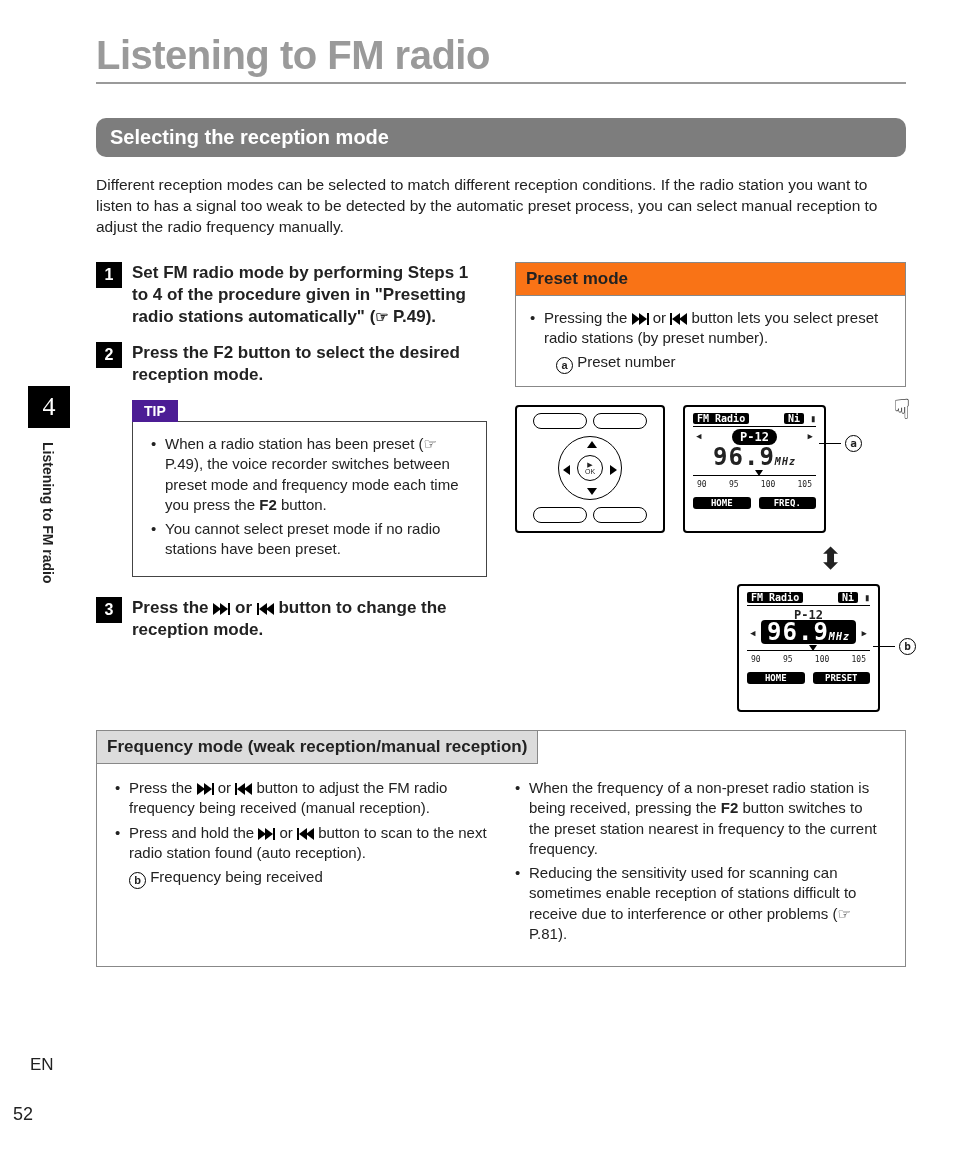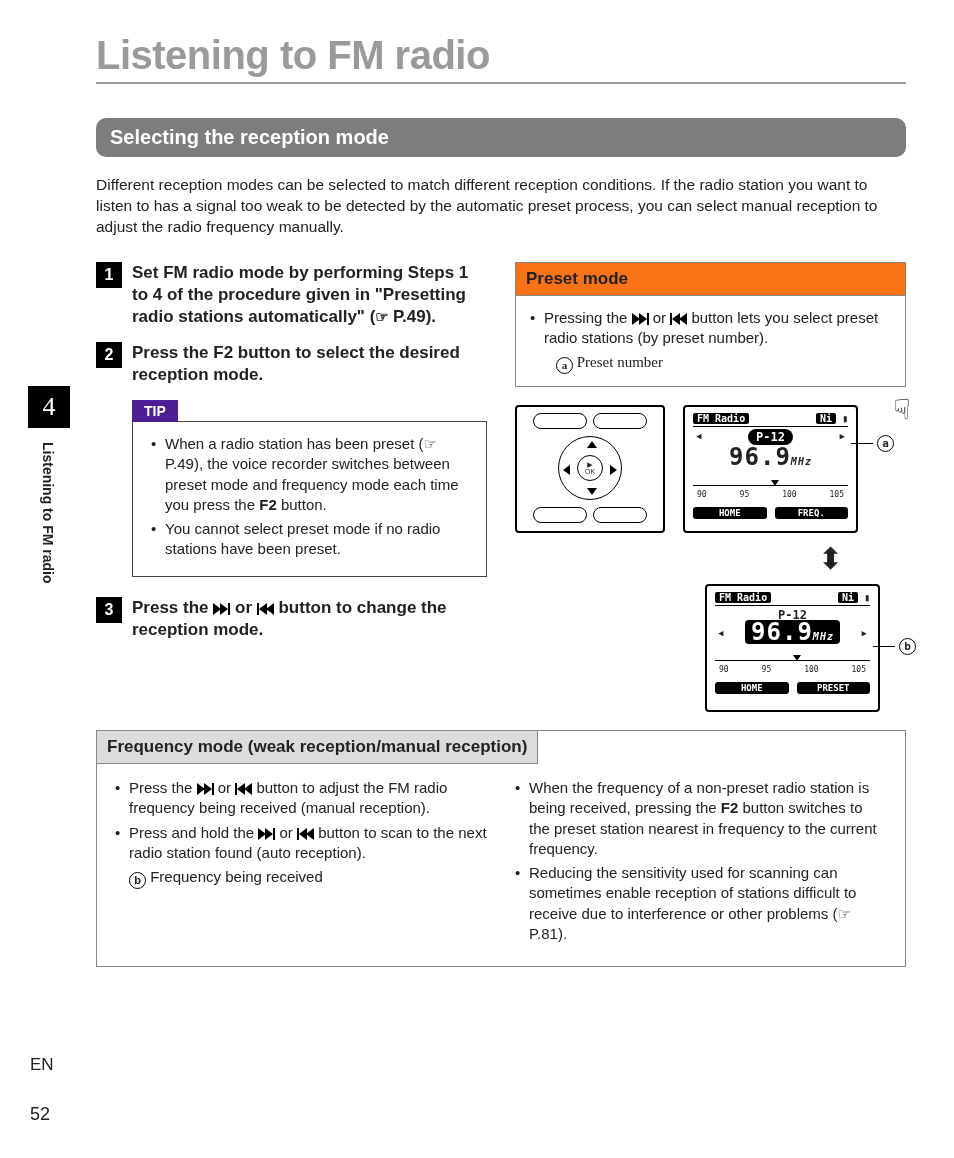--- a/index.html
+++ b/index.html
@@ -65,21 +65,21 @@
     font-stretch: condensed;
   }
   .page-lang {
     position: absolute;
     left: 30px;
     top: 1055px;
     font-size: 17px;
   }
   .page-num {
     position: absolute;
-    left: 30px;
+    left: 13px;
     top: 1104px;
     font-size: 18px;
   }
 
   .cols {
     display: flex;
     gap: 28px;
     margin-top: 24px;
   }
   .col { flex: 1; }
@@ -202,21 +202,21 @@
   .tri.u { top:4px; left:28px; border-left:5px solid transparent; border-right:5px solid transparent; border-bottom:7px solid #000;}
   .tri.d { bottom:4px; left:28px; border-left:5px solid transparent; border-right:5px solid transparent; border-top:7px solid #000;}
   .hand {
     position:absolute; right:-14px; top:-14px;
     width:36px;height:36px;
     display:flex;align-items:center;justify-content:center;
     font-size:28px;
   }
 
   .lcd {
-    width: 175px; height: 128px;
+    width: 143px; height: 128px;
     padding: 6px 8px;
     background:#fff;
     font-family: monospace;
     position: relative;
     text-align:center;
   }
   .lcd-header {
     display:flex; justify-content:space-between;
     font-size:10px; font-weight:700;
     border-bottom:1px solid #000;
@@ -235,21 +235,21 @@
   .lcd-freq {
     font-family: "Segoe UI", monospace;
     font-weight:800;
     font-size:24px;
     letter-spacing:1px;
     line-height:1;
   }
   .lcd-freq.hilite { background:#000; color:#fff; display:inline-block; padding:0 6px; border-radius:4px;}
   .lcd-freq small{ font-size:10px; font-weight:700;font-style:italic;}
   .lcd-scale {
-    margin-top:16px; border-top:1px solid #000;
+    margin-top:6px; border-top:1px solid #000;
     position:relative; height:20px;
     font-size:8px;
     display:flex; justify-content:space-between;
     padding:4px 4px 0;
   }
   .lcd-scale::before{
     content:""; position:absolute; left:50%; top:-6px;
     border-left:4px solid transparent; border-right:4px solid transparent;
     border-top:6px solid #000;
   }
@@ -392,21 +392,21 @@
             </span>
           <span> or </span>
           <span class="icon-nav rw">
               <span class="bar"></span>
               <span class="t"></span>
               <span class="t"></span>
             </span>
           <span> button lets you select preset radio stations (by preset number).</span>
         </li>
       </ul>
-      <div style="padding-left:26px; margin-top:4px;font-family:Liberation Serif, serif;">
+      <div style="padding-left:26px; margin-top:4px;">
         <span class="circ">a</span>
         <span>Preset number</span>
       </div>
     </div>
 
     <div class="screens">
       <div class="screen-row">
 
         <div class="device">
           <div class="hand">☟</div>

